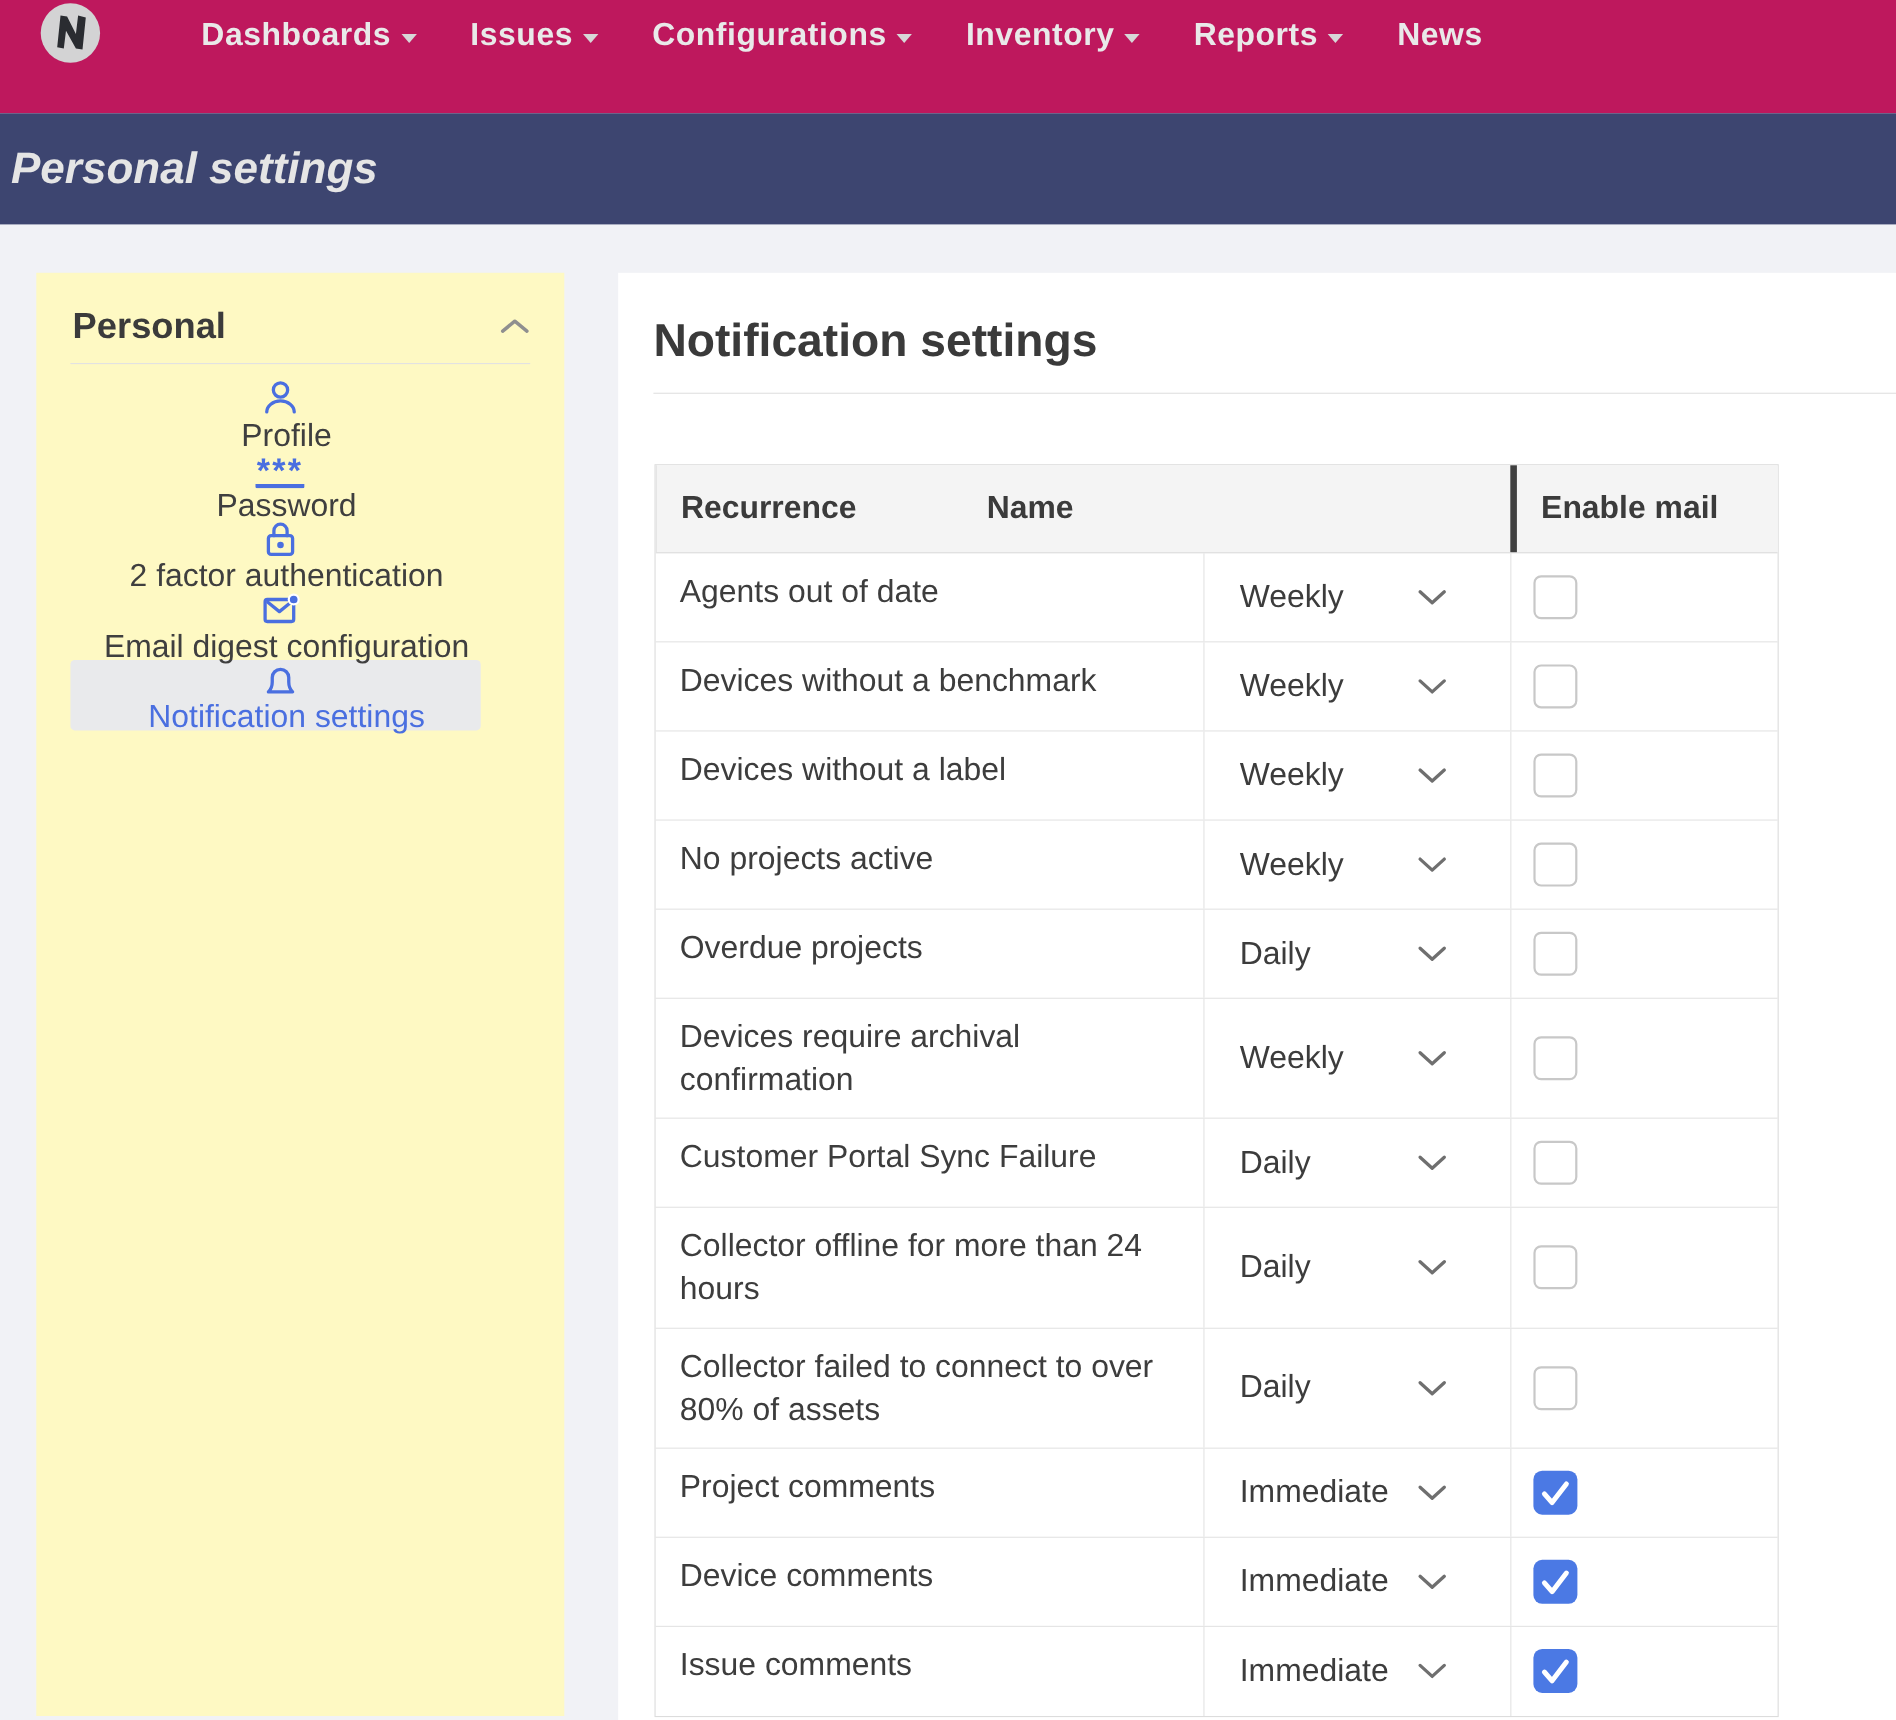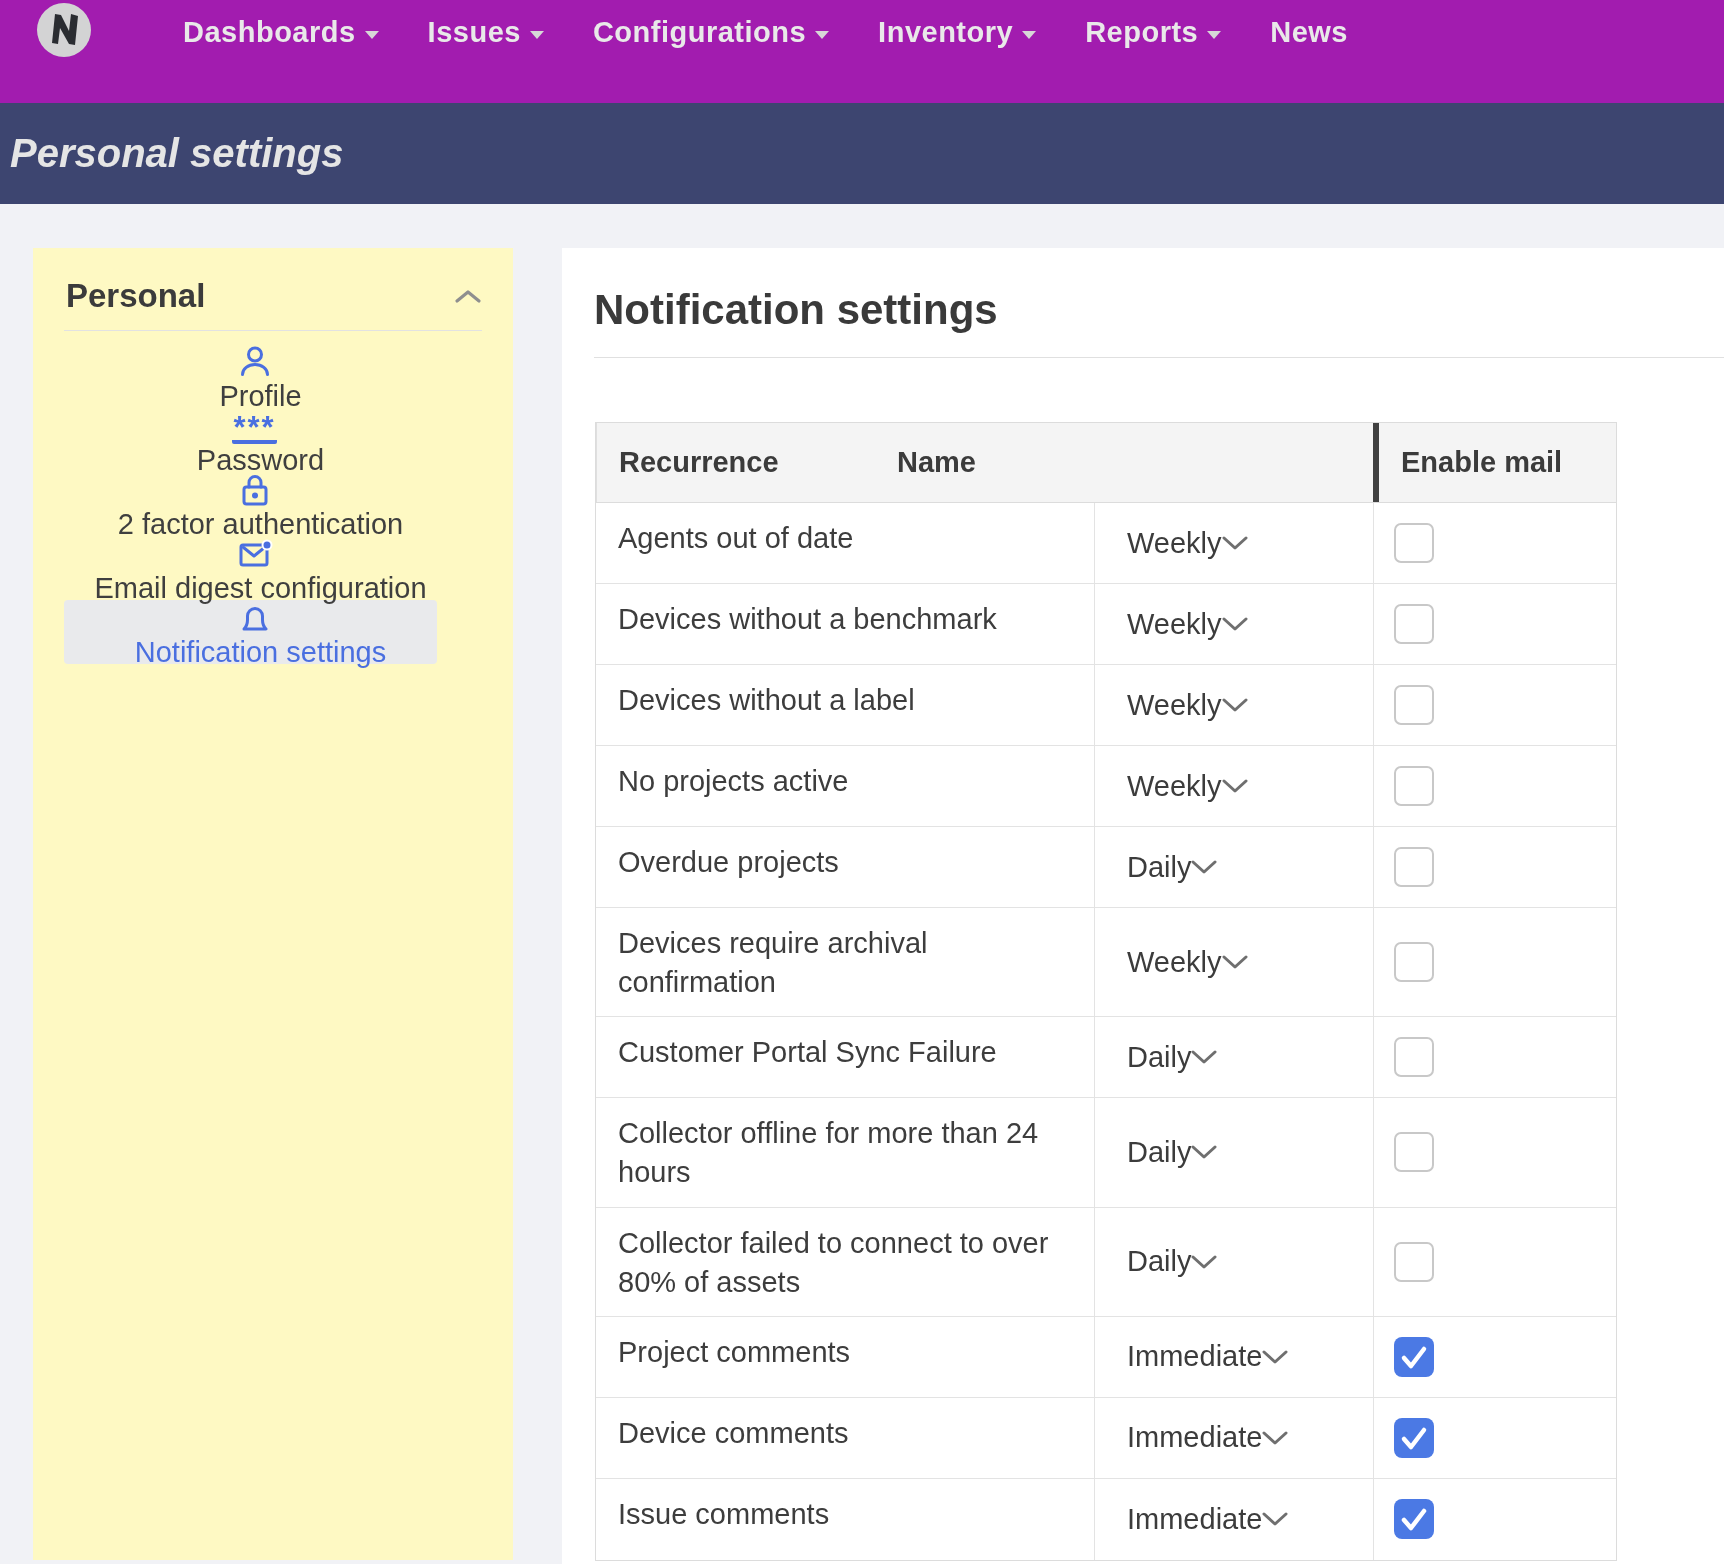--- a/index.html
+++ b/index.html
@@ -4,21 +4,21 @@
 <style>
   * { margin:0; padding:0; box-sizing:border-box; }
   html,body { width:1724px; height:1564px; overflow:hidden; }
   body {
     position:relative;
     background:#f1f2f6;
     font-family:"Liberation Sans", sans-serif;
     color:#3d3d3d;
   }
   
-  .navbar { position:absolute; left:0; top:0; width:1724px; height:103px; background:#a21caf; }
+  .navbar { position:absolute; left:0; top:0; width:1724px; height:103px; background:#be185d; }
   .logo { position:absolute; left:36px; top:2px; width:56px; height:56px; }
   .nav-items { position:absolute; left:183px; top:0; height:64px; display:flex; align-items:center; gap:49px; }
   .nav-item { display:flex; align-items:center; cursor:pointer; font-size:29px; font-weight:bold; color:#e9e9e9; letter-spacing:.5px; }
   .nav-caret { width:0; height:0; border-left:7px solid transparent; border-right:7px solid transparent; border-top:8px solid #d7d7d7; margin-left:9px; margin-top:5px; }
   
   .page-header { position:absolute; left:0; top:103px; width:1724px; height:101px; background:#3d4570; display:flex; align-items:center; }
   .page-header-title { margin-left:10px; font-size:40px; font-weight:600; color:#e5e5e5;font-style:italic; }
   
   .sidebar-card { position:absolute; left:33px; top:248px; width:480px; height:1312px; background:#fef9c3; }
   .sidebar-head { position:absolute; left:33px; right:31px; top:22px; height:52px; display:flex; align-items:center; justify-content:space-between; }
@@ -39,21 +39,21 @@
   .ntable { position:absolute; left:33px; top:174px; width:1022px; border:1px solid #dcdcdc; background:#fff; }
   .trow { display:flex; min-height:81px; border-bottom:1px solid #e3e3e3; }
   .trow:last-child { border-bottom:none; }
   .thead { display:flex; height:80px; background:#f4f4f4; border-bottom:1px solid #dcdcdc; }
   .th { display:flex; align-items:center; padding-left:22px; font-size:29px; font-weight:bold; color:#3b3b3b; }
   .c-name { width:498px; }
   .c-rec  { width:279px; border-left:1px solid #dfdfdf; }
   .c-mail { flex:1; border-left:6px solid #404040; }
   .cell-name { width:498px; padding:16px 22px 14px 22px; font-size:29px; color:#3d3d3d; line-height:1.35; }
   .cell-rec { width:279px; border-left:1px solid #e3e3e3; display:flex; align-items:center; }
-  .rec-select { flex:1; display:flex; align-items:center; justify-content:flex-start; padding:0 58px 0 32px; font-size:29px; color:#3c3c3c; cursor:pointer; }
+  .rec-select { flex:1; display:flex; align-items:center; justify-content:space-between; padding:0 58px 0 32px; font-size:29px; color:#3c3c3c; cursor:pointer; }
   .cell-mail { flex:1; border-left:1px solid #e3e3e3; display:flex; align-items:center; padding-left:20px; }
   .cbox { width:40px; height:40px; border-radius:7px; background:#ffffff; border:2px solid #c8c8c8; cursor:pointer; }
   .cbox.checked { border:none; border-radius:8px; background:#4b79e4; display:flex; align-items:center; justify-content:center; }
   svg.sideicon { stroke:#4a6fe0; fill:none; stroke-width:3; stroke-linecap:round; stroke-linejoin:round; }
 </style>
 </head>
 <body>
 
 <div class="navbar">
   <div class="logo">

